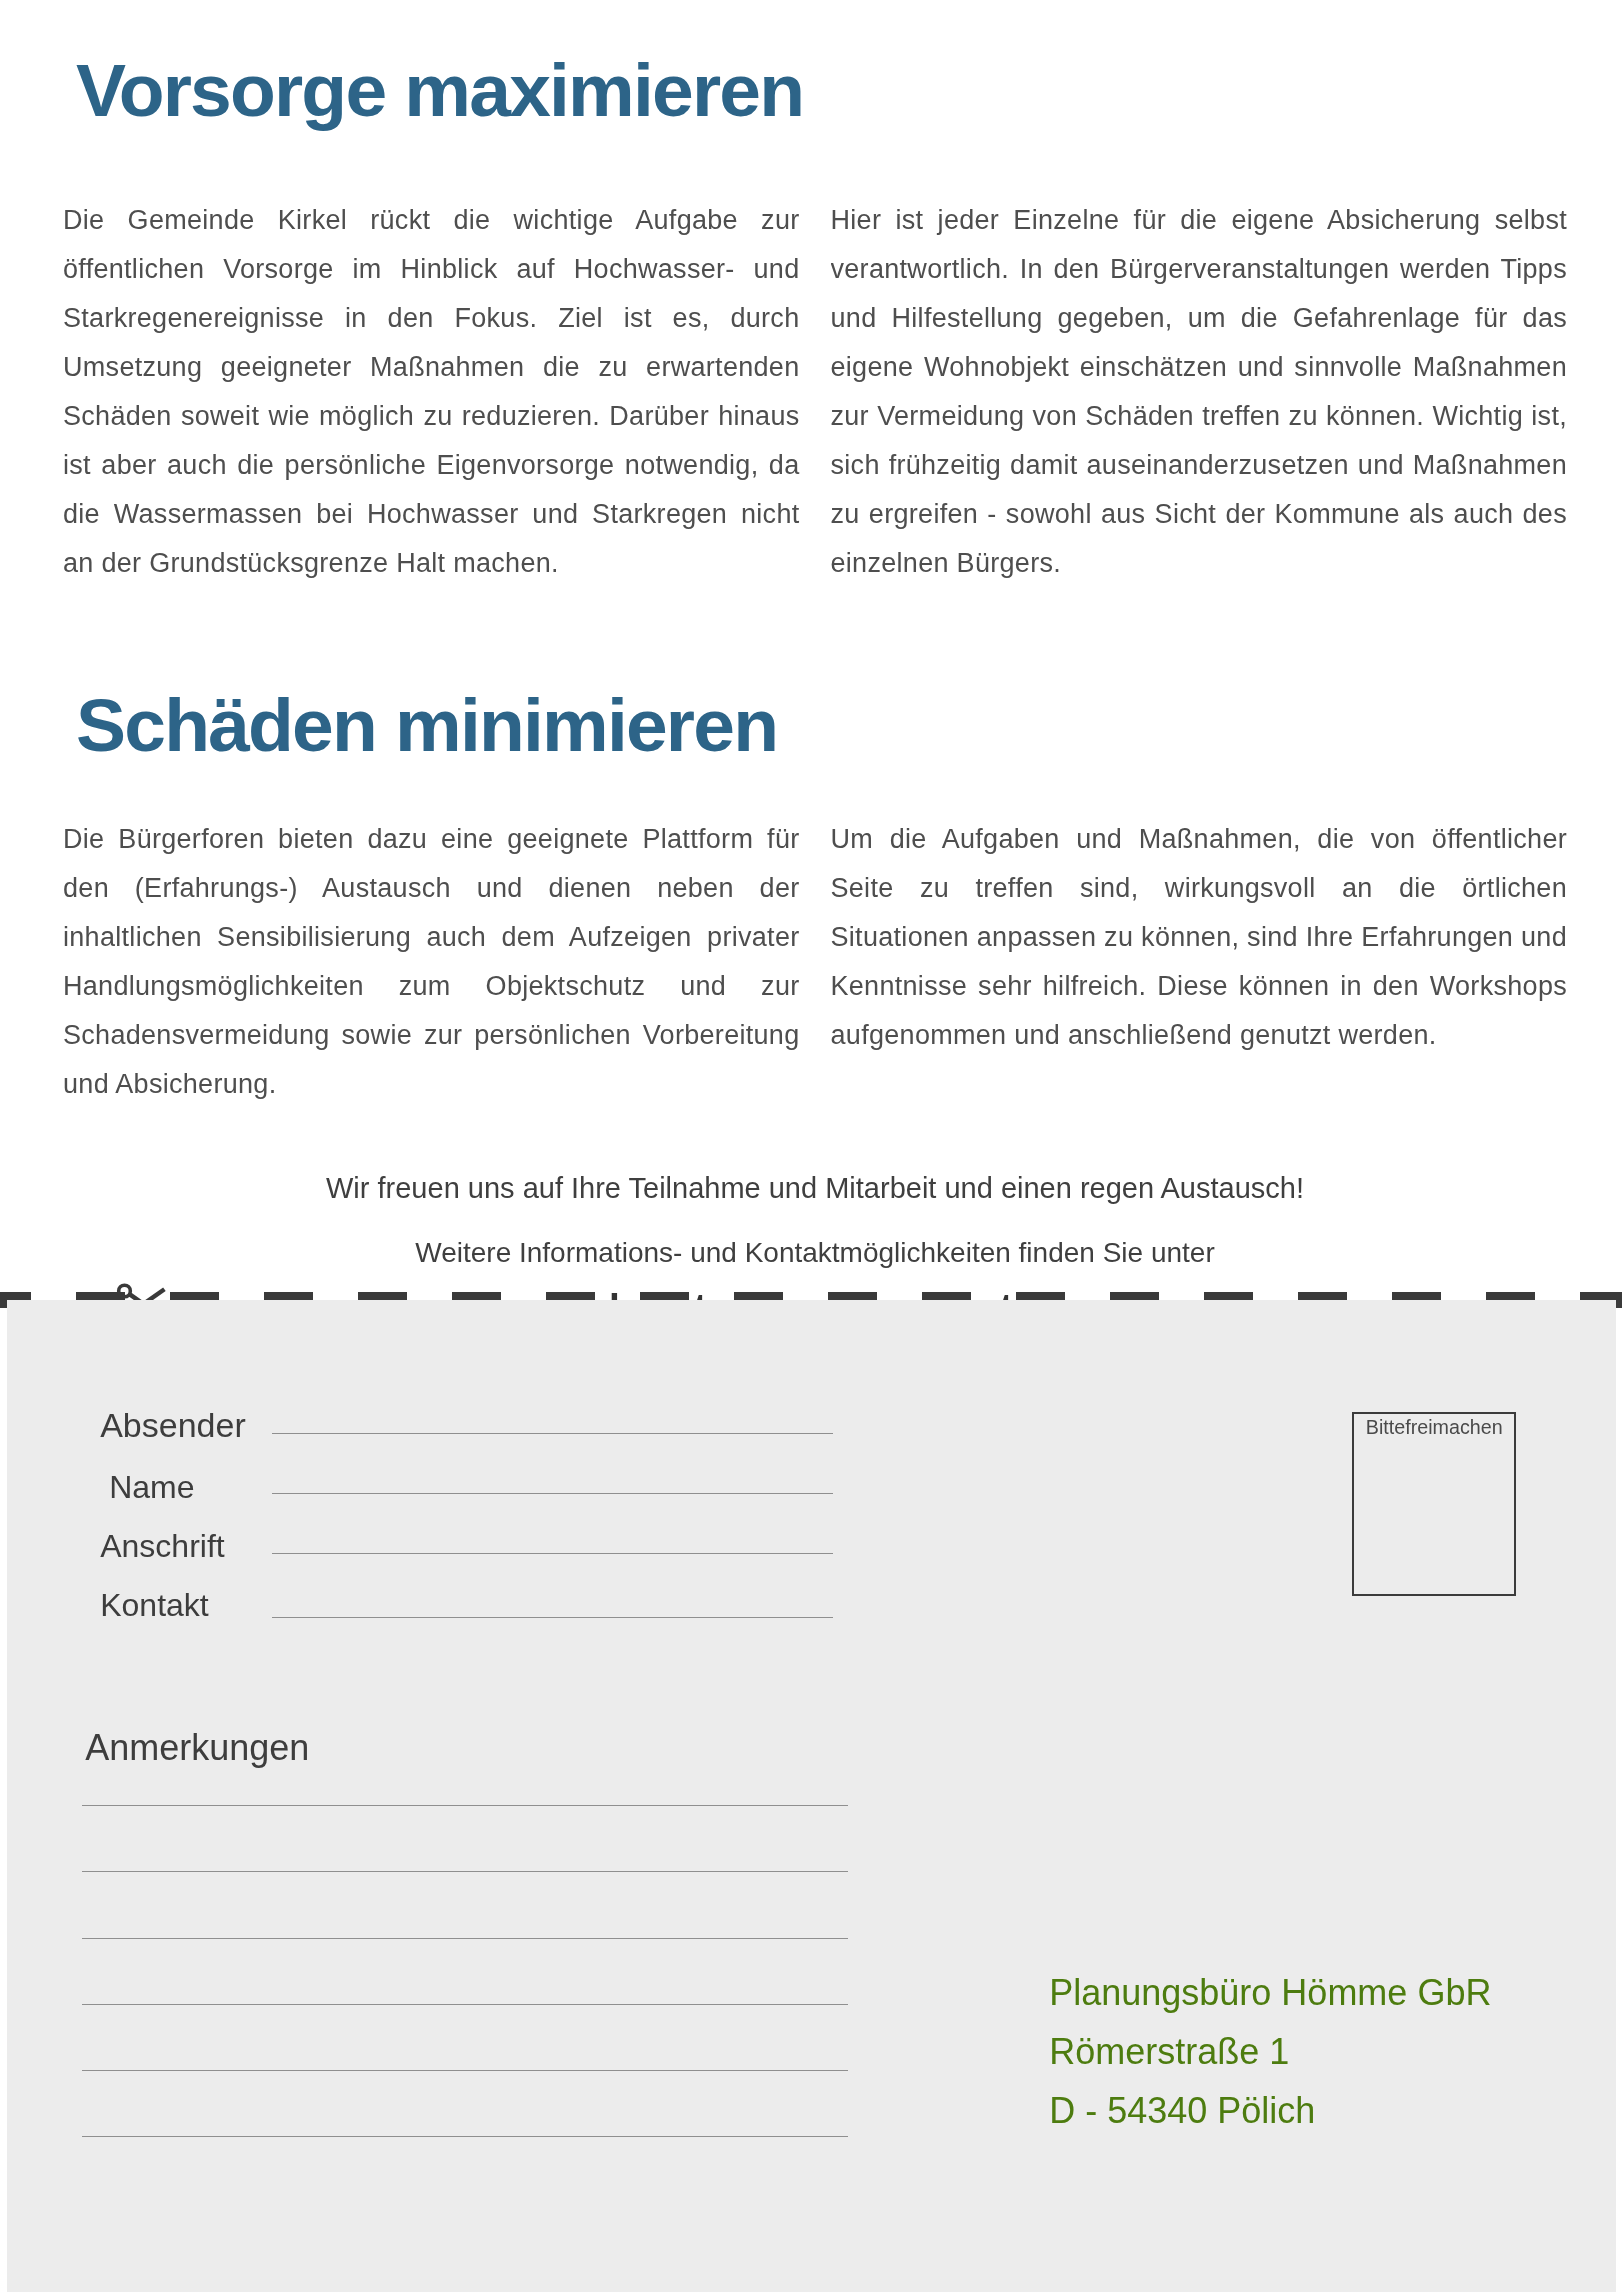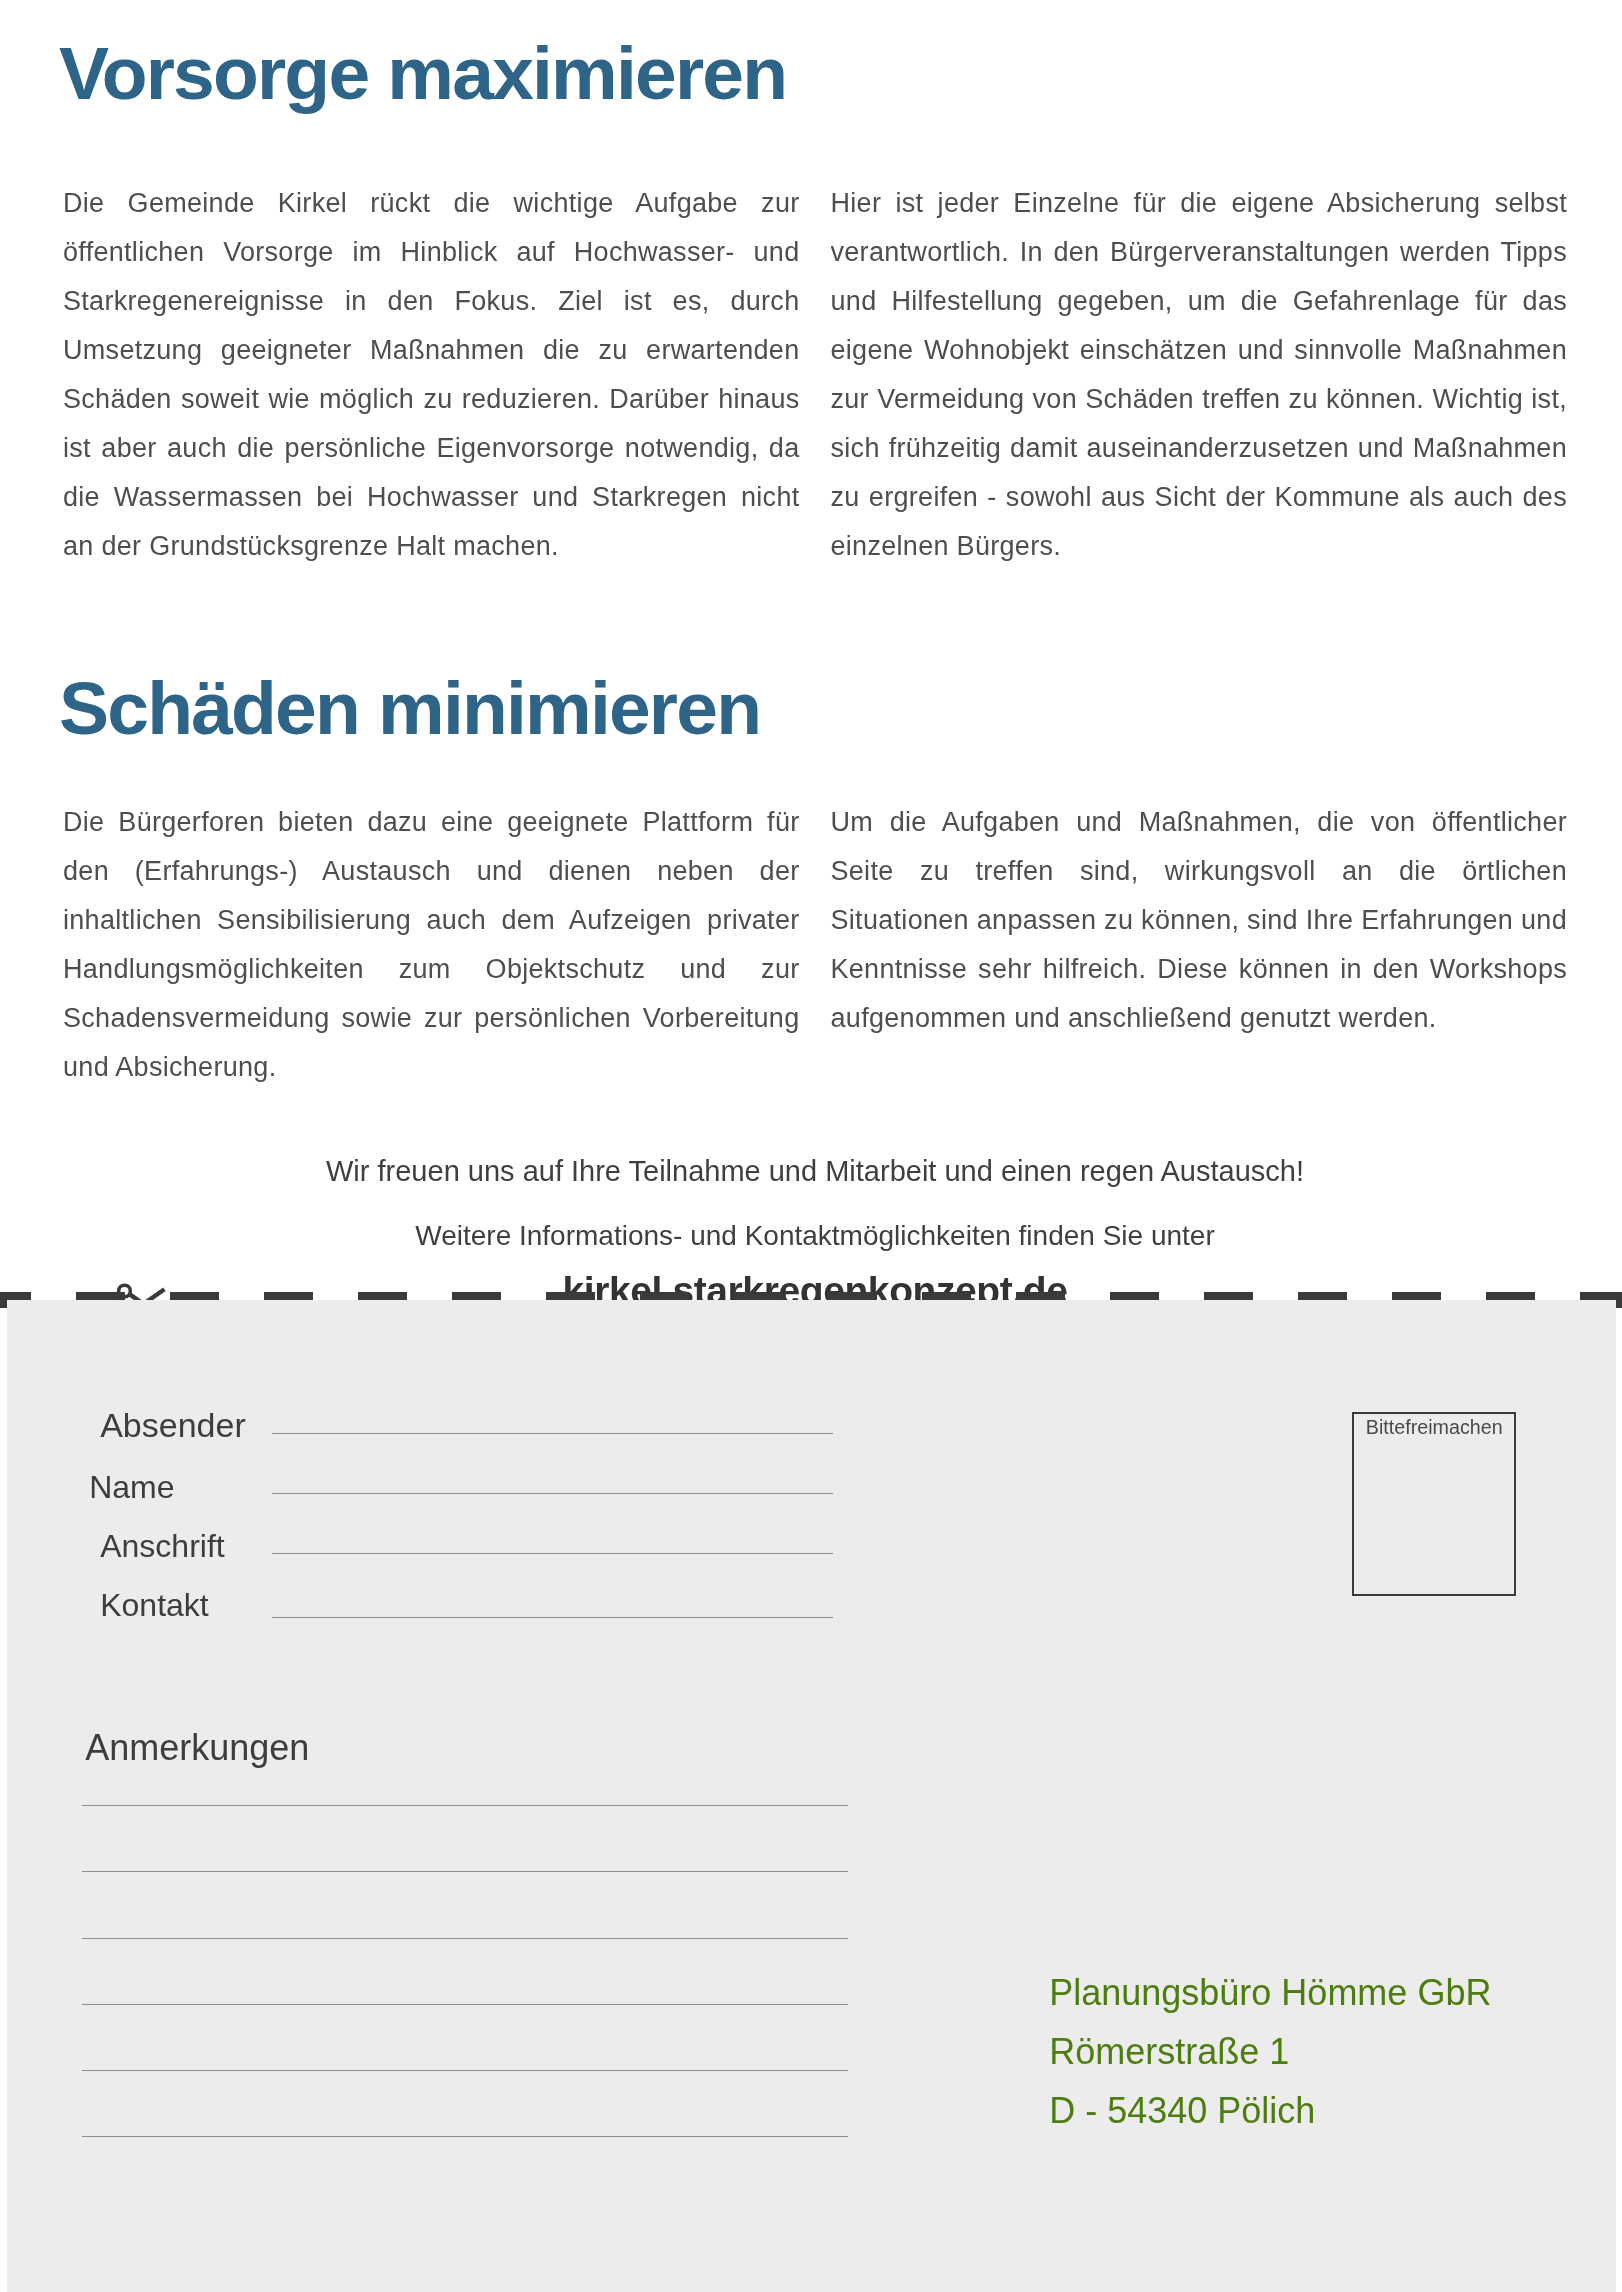--- a/index.html
+++ b/index.html
@@ -5,21 +5,21 @@
   html, body { margin: 0; padding: 0; background: #ffffff; }
   .page {
     position: relative;
     width: 1623px; height: 2293px;
     background: #ffffff;
     overflow: hidden;
     font-family: "Liberation Sans", sans-serif;
   }
   .content-top { padding: 0 52px 0 59px; }
   h1.sec-title {
-    margin: 0;
+    margin: 17px;
     font-size: 75px;
     line-height: 1.0;
     font-weight: 700;
     letter-spacing: -1.8px;
     color: var(--accent-blue, #2d6488);
   }
   h1.first  { padding-top: 36px; }
   h1.second { margin-top: 45px; }
   .cols { display: flex; gap: 23px; }
   .cols-1 { margin-top: 64px; }
@@ -119,21 +119,21 @@
         <line x1="15" y1="35.5" x2="54" y2="8" stroke-width="5"></line>
       </g>
     </svg>
   </div>
 
   <div class="postcard">
 
     <div class="pc-label sender" style="left:93px; top:105px;">Absender</div>
     <div class="write-line" style="top:133px;"></div>
 
-    <div class="pc-label" style="left:82px; top:168px;">Name</div>
+    <div class="pc-label" style="left:102px; top:168px;">Name</div>
     <div class="write-line" style="top:193px;"></div>
 
     <div class="pc-label" style="left:93px; top:227px;">Anschrift</div>
     <div class="write-line" style="top:253px;"></div>
 
     <div class="pc-label" style="left:93px; top:286px;">Kontakt</div>
     <div class="write-line" style="top:317px;"></div>
 
     <div class="stamp-box">
       <div>Bitte</div>

